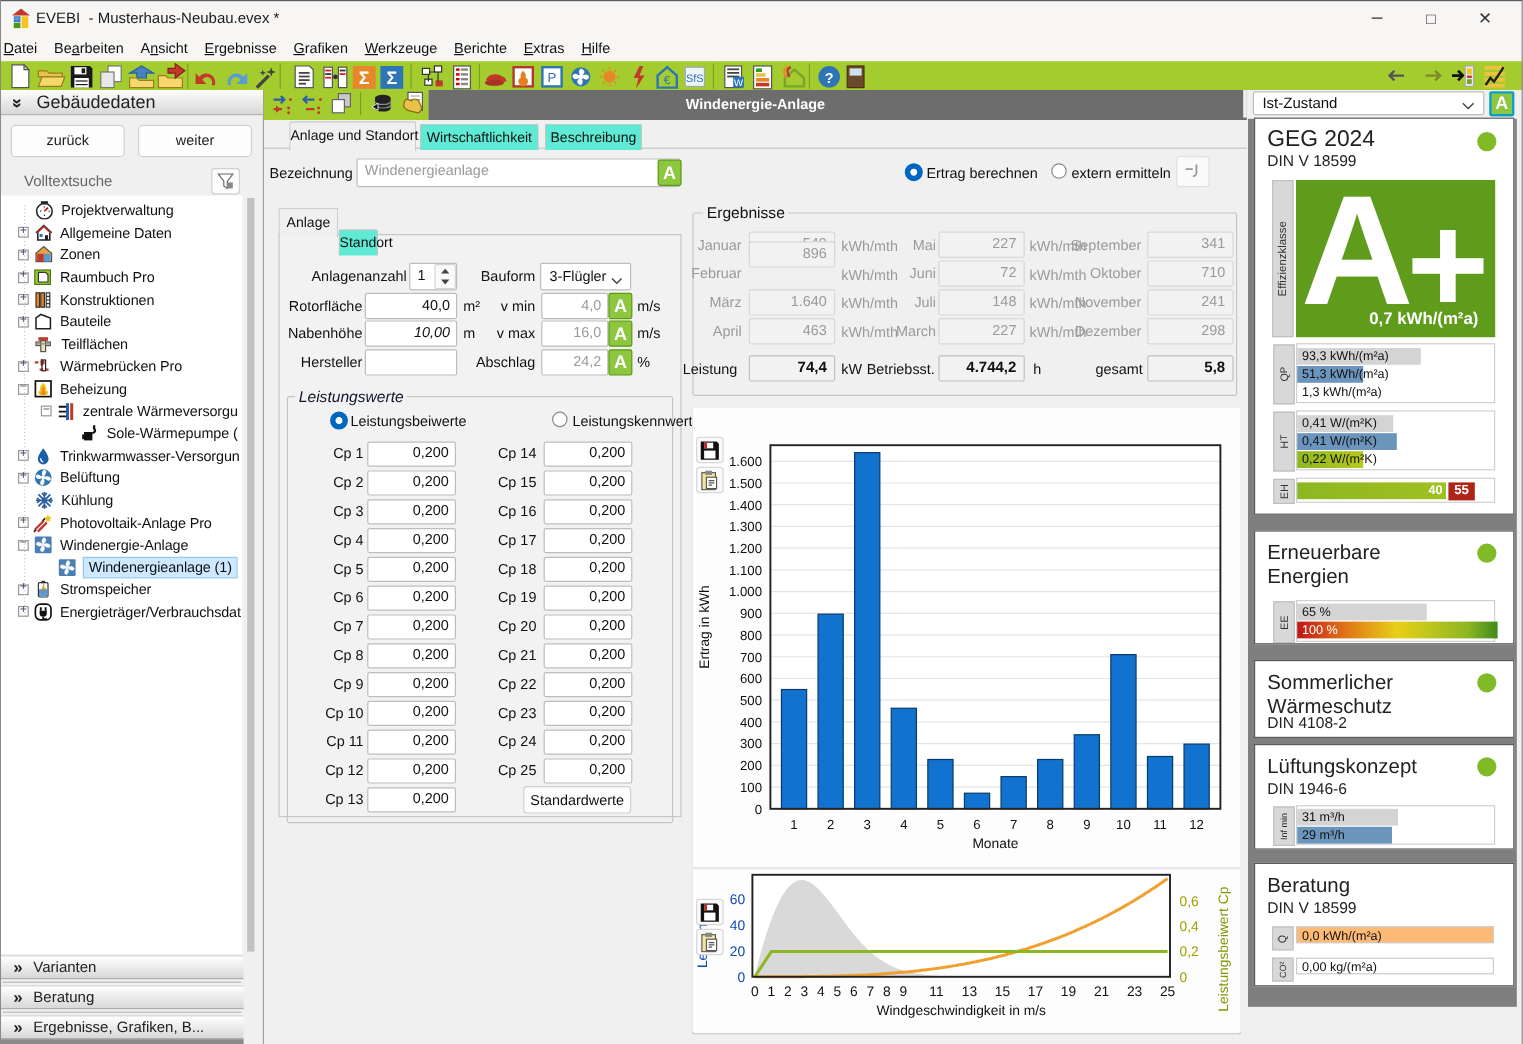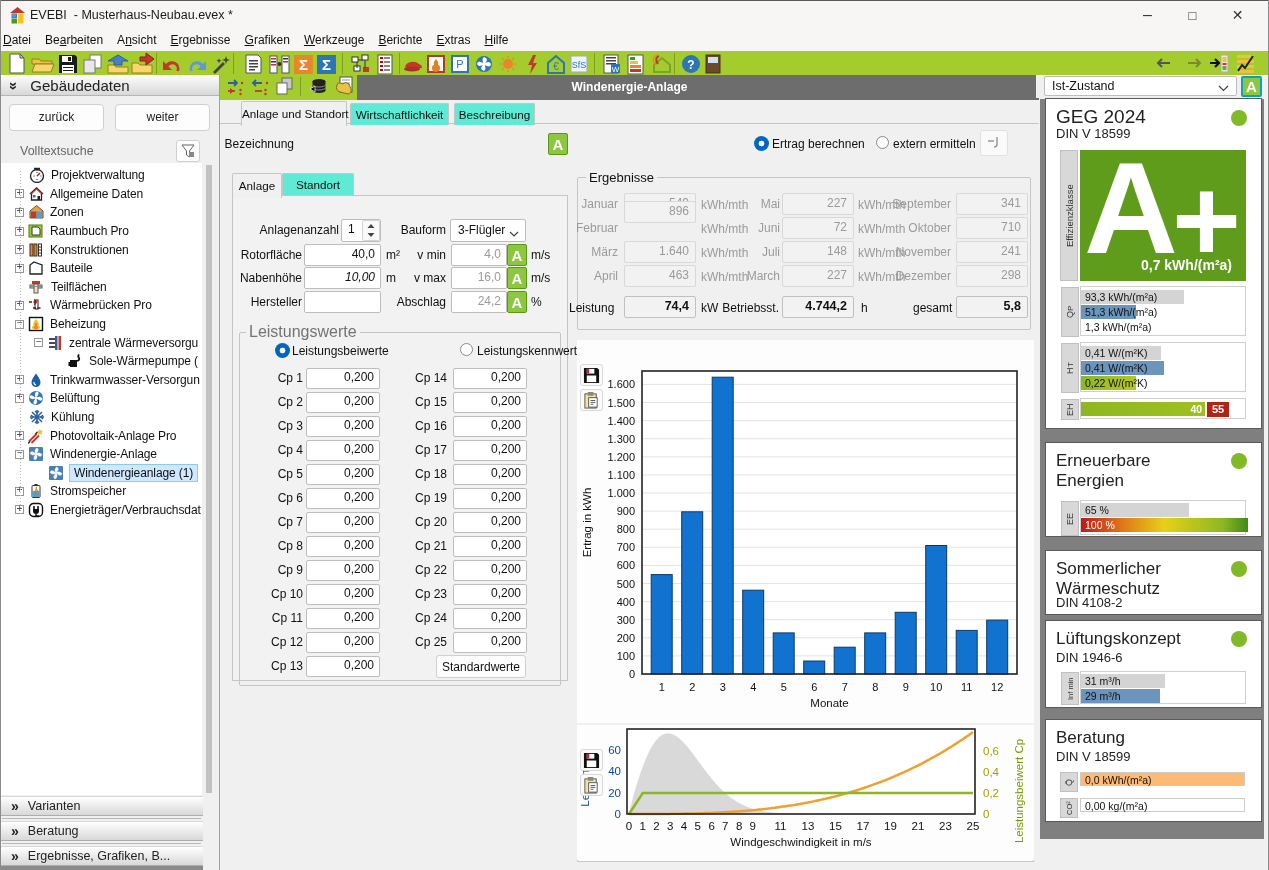--- a/index.html
+++ b/index.html
@@ -32,21 +32,21 @@
 #lscroll::after { content:""; position:absolute; top:2px; bottom:2px; left:2px; width:6px; background:#c1c1c1; border-radius:0px; }
 .tab { position:absolute; height:22px; background:#5eead4; border:1px solid #c5c5c5; border-bottom:none; border-radius:2px 2px 0 0; text-align:center; font-size:11.7px; color:#111; line-height:21px; white-space:nowrap; }
 .tabact { height:25px; background:#f0f0f0; z-index:2; line-height:23px; }
 .lbl { position:absolute; font-size:12px; color:#111; white-space:nowrap; }
 .inp { position:absolute; height:22px; background:#fff; border:1px solid #bdbdbd; border-radius:2px; font-size:12px; color:#111; text-align:right; padding:2px 5px 0 0; }
 .abtn { position:absolute; width:20px; height:22px; background:#8dc63f; border:1px solid #5a9a10; border-radius:2px; color:#fff; font-size:15px; font-weight:bold; text-align:center; line-height:21px; }
 .sel { position:absolute; height:23px; background:#fff; border:1px solid #bdbdbd; border-radius:2px; font-size:12px; color:#111; padding:3px 0 0 7px; }
 .radio { position:absolute; width:13px; height:13px; border:1px solid #8a8a8a; border-radius:50%; background:#fff; }
 .rsel { border:none; width:15px; height:15px; background:radial-gradient(circle, #fff 0 2.6px, #0067c0 3.2px); }
 #lw { position:absolute; left:19px; top:248px; width:322px; height:363px; border:1px solid #c5c5c5; border-radius:2px; }
-#lw legend { font-size:16px; color:#737373; margin-left:6px; padding:0 3px; }
+#lw legend { font-size:13px; color:#0f172a; margin-left:6px; padding:0 3px;font-style:italic; }
 .wbtn2 { position:absolute; height:23px; background:#fdfdfd; border:1px solid #d0d0d0; border-radius:3px; text-align:center; line-height:22px; font-size:12px; color:#111; }
 .cplbl { position:absolute; font-size:12px; color:#111; text-align:right; width:44px; white-space:nowrap; }
 .cpinp { position:absolute; width:74px; height:21px; background:#fff; border:1px solid #bdbdbd; border-radius:2px; font-size:12px; color:#111; text-align:right; padding:1px 5px 0 0; }
 .erg { position:absolute; left:357px; top:95px; width:454px; height:160px; border:1px solid #c5c5c5; border-radius:2px; }
 .erg legend { font-size:13px; color:#111; margin-left:8px; padding:0 3px; }
 .glbl { position:absolute; font-size:12px; color:#9a9a9a; text-align:right; white-space:nowrap; }
 .glbl2 { position:absolute; font-size:12px; color:#9a9a9a; white-space:nowrap; }
 .ginp { position:absolute; width:72px; height:22px; background:#f2f2f2; border:1px solid #d8d8d8; border-radius:2px; font-size:12px; color:#9a9a9a; text-align:right; padding:2px 6px 0 0; }
 .ginp2 { position:absolute; width:72px; height:22px; background:#f2f2f2; border:1px solid #c0c0c0; border-radius:2px; font-size:12.5px; color:#111; font-weight:bold; text-align:right; padding:2px 6px 0 0; }
 .cpanel { position:absolute; background:#fdfdfd; border:1px solid #c9c9c9; }
@@ -472,32 +472,33 @@
     <div style="position:absolute;left:137px;top:0;width:682px;height:25px;background:#6d6d6d;"></div>
       <div style="position:absolute;left:0;top:0;width:819px;height:25px;color:#fff;font-weight:bold;font-size:12px;text-align:center;line-height:25px;pointer-events:none;">Windenergie-Anlage</div>
     <div style="position:absolute;left:816px;top:0;width:3px;height:23px;background:#f0f0f0;"></div>
 
     <div style="position:absolute;left:0;top:25px;width:819px;height:24px;border-bottom:1px solid #c5c5c5;background:#f0f0f0;"></div>
     <div class="tab tabact" style="left:21px;top:26px;width:106px;">Anlage und Standort</div>
     <div class="tab" style="left:130px;top:28px;width:99px;">Wirtschaftlichkeit</div>
     <div class="tab" style="left:234px;top:28px;width:81px;">Beschreibung</div>
 
     <div class="lbl" style="left:0px;top:62px;width:74px;text-align:right;">Bezeichnung</div>
+    <div class="inp" style="left:77px;top:57px;width:270px;height:24px;color:#9a9a9a;text-align:left;padding-left:6px;">Windenergieanlage</div>
     <div class="abtn" style="left:328px;top:58px;">A</div>
     <div class="radio rsel" style="left:534px;top:61px;"></div>
       <div class="lbl" style="left:552px;top:62px;">Ertrag berechnen</div>
     <div class="radio" style="left:656px;top:61px;"></div>
       <div class="lbl" style="left:673px;top:62px;">extern ermitteln</div>
     <div style="position:absolute;left:760px;top:55px;width:28px;height:26px;background:#fafafa;border:1px solid #e0e0e0;border-radius:3px;"><svg width="26" height="24">
           <path d="M7 10 h6 M16 6 v7 a3 3 0 0 1 -3 3" stroke="#999" fill="none" stroke-width="1.5"></path>
         </svg></div>
 
     <div style="position:absolute;left:12px;top:120px;width:336px;height:486px;border:1px solid #c5c5c5;background:#f2f2f2;"></div>
     <div class="tab tabact" style="left:12px;top:98px;width:50px;background:#f0f0f0;">Anlage</div>
-    <div class="tab" style="left:62px;top:98px;width:72px;">Standort</div>
+    <div class="tab" style="left:62px;top:116px;width:33px;">Standort</div>
     <div class="lbl" style="left:30px;top:148px;width:89px;text-align:right;overflow:hidden;">Anlagenanzahl</div>
     <div class="inp" style="left:121px;top:144px;width:40px;height:23px;text-align:left;padding-left:6px;">1</div>
     <div style="position:absolute;left:142px;top:145px;width:18px;height:21px;background:#fafafa;border:1px solid #d5d5d5;border-radius:2px;"><svg width="16" height="19">
           <path d="M8 3 l3.5 4 h-7z" fill="#444"></path>
           <path d="M8 16 l3.5 -4 h-7z" fill="#444"></path>
         </svg></div>
     <div class="lbl" style="left:146px;top:148px;width:80px;text-align:right;">Bauform</div>
     <div class="sel" style="left:230px;top:144px;width:76px;">3-Flügler<svg width="10" height="6" style="position:absolute;right:6px;top:11px;">
           <path d="M1 1 L5 5 L9 1" stroke="#444" fill="none" stroke-width="1.2"></path>
         </svg></div>

